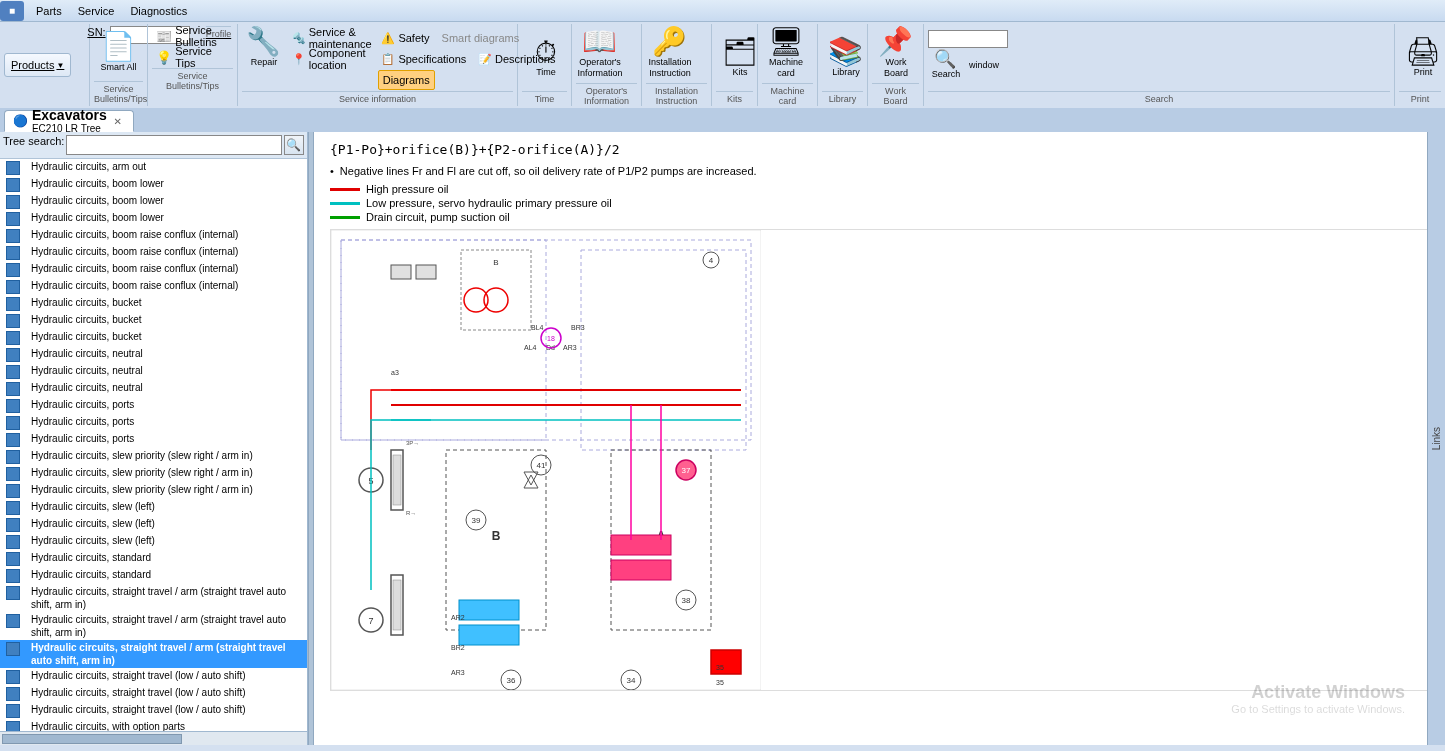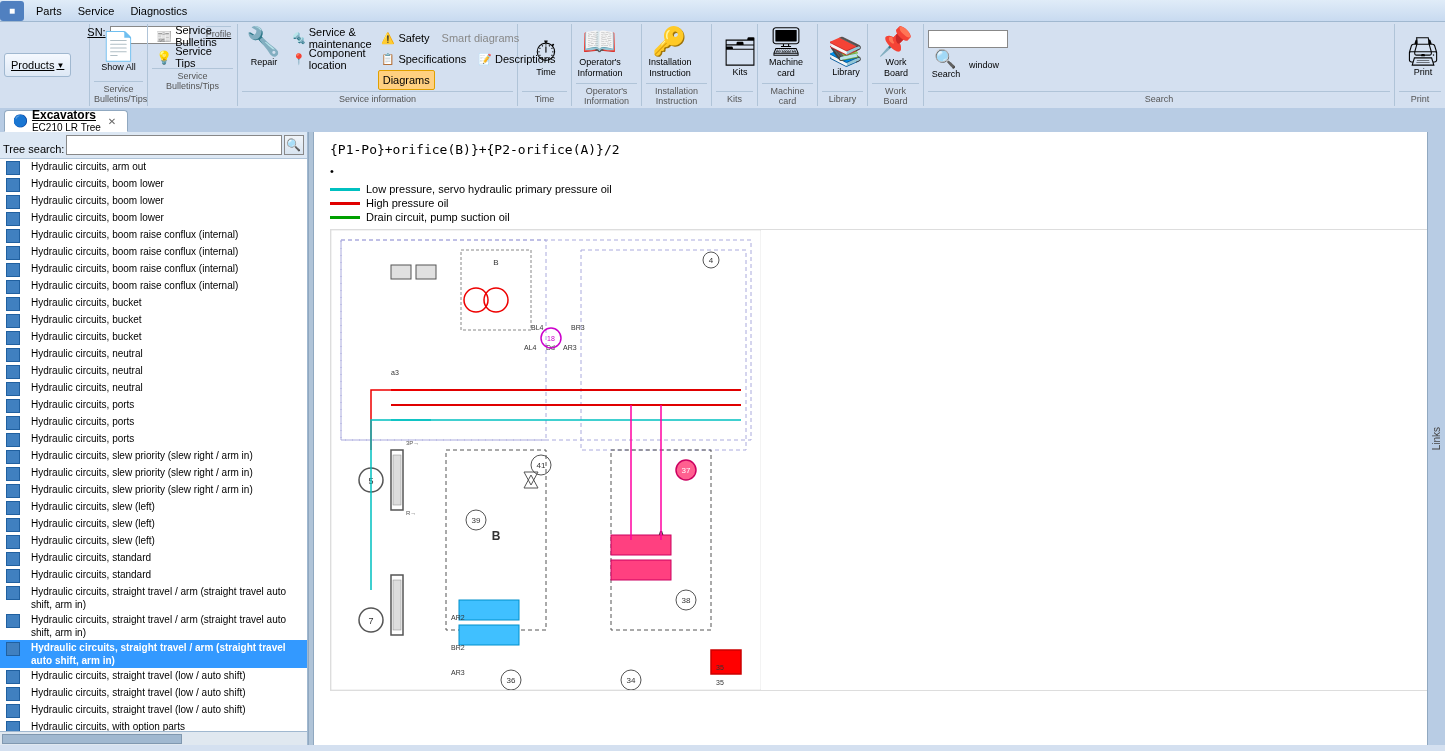--- a/index.html
+++ b/index.html
@@ -18,21 +18,21 @@
     .tab-bar { display: flex; align-items: flex-end; padding: 0 4px; background: #b8cce4; height: 24px; }
     .tab { display: flex; align-items: center; gap: 4px; padding: 2px 8px; background: linear-gradient(to bottom, #e8f2fc, #d0e4f4); border: 1px solid #90a8c0; border-bottom: none; border-radius: 4px 4px 0 0; cursor: pointer; font-size: 11px; height: 22px; }
     .tab.active { background: white; border-bottom: 1px solid white; }
     .tab-close { font-size: 10px; color: #666; width: 14px; height: 14px; display: flex; align-items: center; justify-content: center; border-radius: 2px; }
 
     
     .main-layout { display: flex; height: calc(751px - 28px - 86px - 24px); }
 
     
     .left-panel { width: 308px; background: #f0f4f8; border-right: 1px solid #a0b8d0; display: flex; flex-direction: column; }
-    .tree-search { display: flex; align-items: flex-end; padding: 3px; border-bottom: 1px solid #b0c4d8; background: #dde8f4; gap: 2px; }
+    .tree-search { display: flex; align-items: flex-start; padding: 3px; border-bottom: 1px solid #b0c4d8; background: #dde8f4; gap: 2px; }
     .tree-search input { flex: 1; height: 20px; border: 1px solid #888; font-size: 11px; padding: 0 3px; }
     .tree-search-btn { width: 20px; height: 20px; border: 1px solid #888; background: linear-gradient(to bottom, #f0f4f8, #d8e4f0); display: flex; align-items: center; justify-content: center; cursor: pointer; font-size: 12px; }
 
     .tree-container { flex: 1; overflow-y: auto; overflow-x: hidden; background: white; }
     .tree-item { display: flex; align-items: flex-start; padding: 1px 2px 1px 6px; cursor: pointer; line-height: 1.3; }
     .tree-item.selected { background: #3399ff; color: white; font-weight: bold; }
     .tree-item-icon { width: 14px; height: 14px; background: #4080c0; border: 1px solid #2060a0; margin-right: 3px; margin-top: 1px; flex-shrink: 0; }
     .tree-item-text { font-size: 10px; padding-left: 8px; }
 
     
@@ -114,21 +114,21 @@
       <span>SN:</span>
       <input class="sn-input" type="text" value="" style="">
     </div>
     <div style="font-size:9px; color:#555; border-top:1px solid #b0c4d8; padding-top:2px; text-align:center; width:100%;">Profile</div>
   </div>
 
   <div class="toolbar-section" style="flex-direction:column; align-items:center; width:58px;">
     <div style="flex:1; display:flex; flex-direction:column; align-items:center; justify-content:center; cursor:pointer; padding:2px; border-radius:3px;" class="big-btn">
       <div class="big-btn-icon">📄</div>
       <div class="big-btn-label">
-        <span>Show All</span>
+        <span>Smart All</span>
       </div>
     </div>
     <div style="font-size:9px; color:#555; border-top:1px solid #b0c4d8; padding-top:2px; text-align:center; width:100%;">Service Bulletins/Tips</div>
   </div>
 
   <div class="toolbar-section" style="flex-direction:column; width:90px; gap:1px;">
     <div class="small-toolbar-btn">
       <span style="font-size:13px;">📰</span>
       <span>Service Bulletins</span>
     </div>
@@ -268,21 +268,21 @@
       <div class="big-btn-label">Print</div>
     </div>
     <div style="font-size:9px; color:#555; border-top:1px solid #b0c4d8; padding-top:2px; text-align:center;">Print</div>
   </div>
 </div>
 
 <div class="tab-bar">
   <div class="tab active">
     <span style="font-size:12px;">🔵</span>
     <span style="display:flex; flex-direction:column; line-height:1.1;">
-      <span style="font-size:12px; font-weight:bold;text-decoration:underline;">Excavators</span>
+      <span style="font-size:14px; font-weight:bold;">Excavators</span>
       <span style="font-size:10px;">EC210 LR Tree</span>
     </span>
     <span class="tab-close">✕</span>
   </div>
 </div>
 
 <div class="main-layout">
 
   <div class="left-panel">
     <div class="tree-search">
@@ -428,32 +428,33 @@
 
   <div class="splitter-handle"></div>
 
   <div class="right-panel">
     <div class="content-area">
 
       <div class="formula-line">{P1-Po}+orifice(B)}+{P2-orifice(A)}/2</div>
 
       <div class="bullet-line">
         <span>•</span>
+        <span>Negative lines Fr and Fl are cut off, so oil delivery rate of P1/P2 pumps are increased.</span>
       </div>
 
       <div class="legend-area">
+        <div class="legend-item">
+          <div class="legend-line red"></div>
+          <span>High pressure oil</span>
+        </div>
         <div class="legend-item">
           <div class="legend-line cyan"></div>
           <span>Low pressure, servo hydraulic primary pressure oil</span>
         </div>
         <div class="legend-item">
-          <div class="legend-line red"></div>
-          <span>High pressure oil</span>
-        </div>
-        <div class="legend-item">
           <div class="legend-line green"></div>
           <span>Drain circuit, pump suction oil</span>
         </div>
       </div>
 
       <div class="diagram-container">
         <div class="diagram-img">
           <svg class="diagram-svg" viewBox="0 0 430 460" xmlns="http://www.w3.org/2000/svg">
 
             <rect width="430" height="460" fill="white" stroke="#ccc" stroke-width="0.5"></rect>
@@ -558,14 +559,18 @@
         </div>
       </div>
 
 
     </div>
 
     <div class="links-panel">
       <span class="links-text">Links</span>
     </div>
 
+    <div style="position:absolute; bottom:30px; right:40px; text-align:right; pointer-events:none;">
+      <div style="font-size:18px; color:rgba(0,0,0,0.18); font-weight:bold;">Activate Windows</div>
+      <div style="font-size:11px; color:rgba(0,0,0,0.15);">Go to Settings to activate Windows.</div>
+    </div>
   </div>
 </div>
 
 </body></html>

